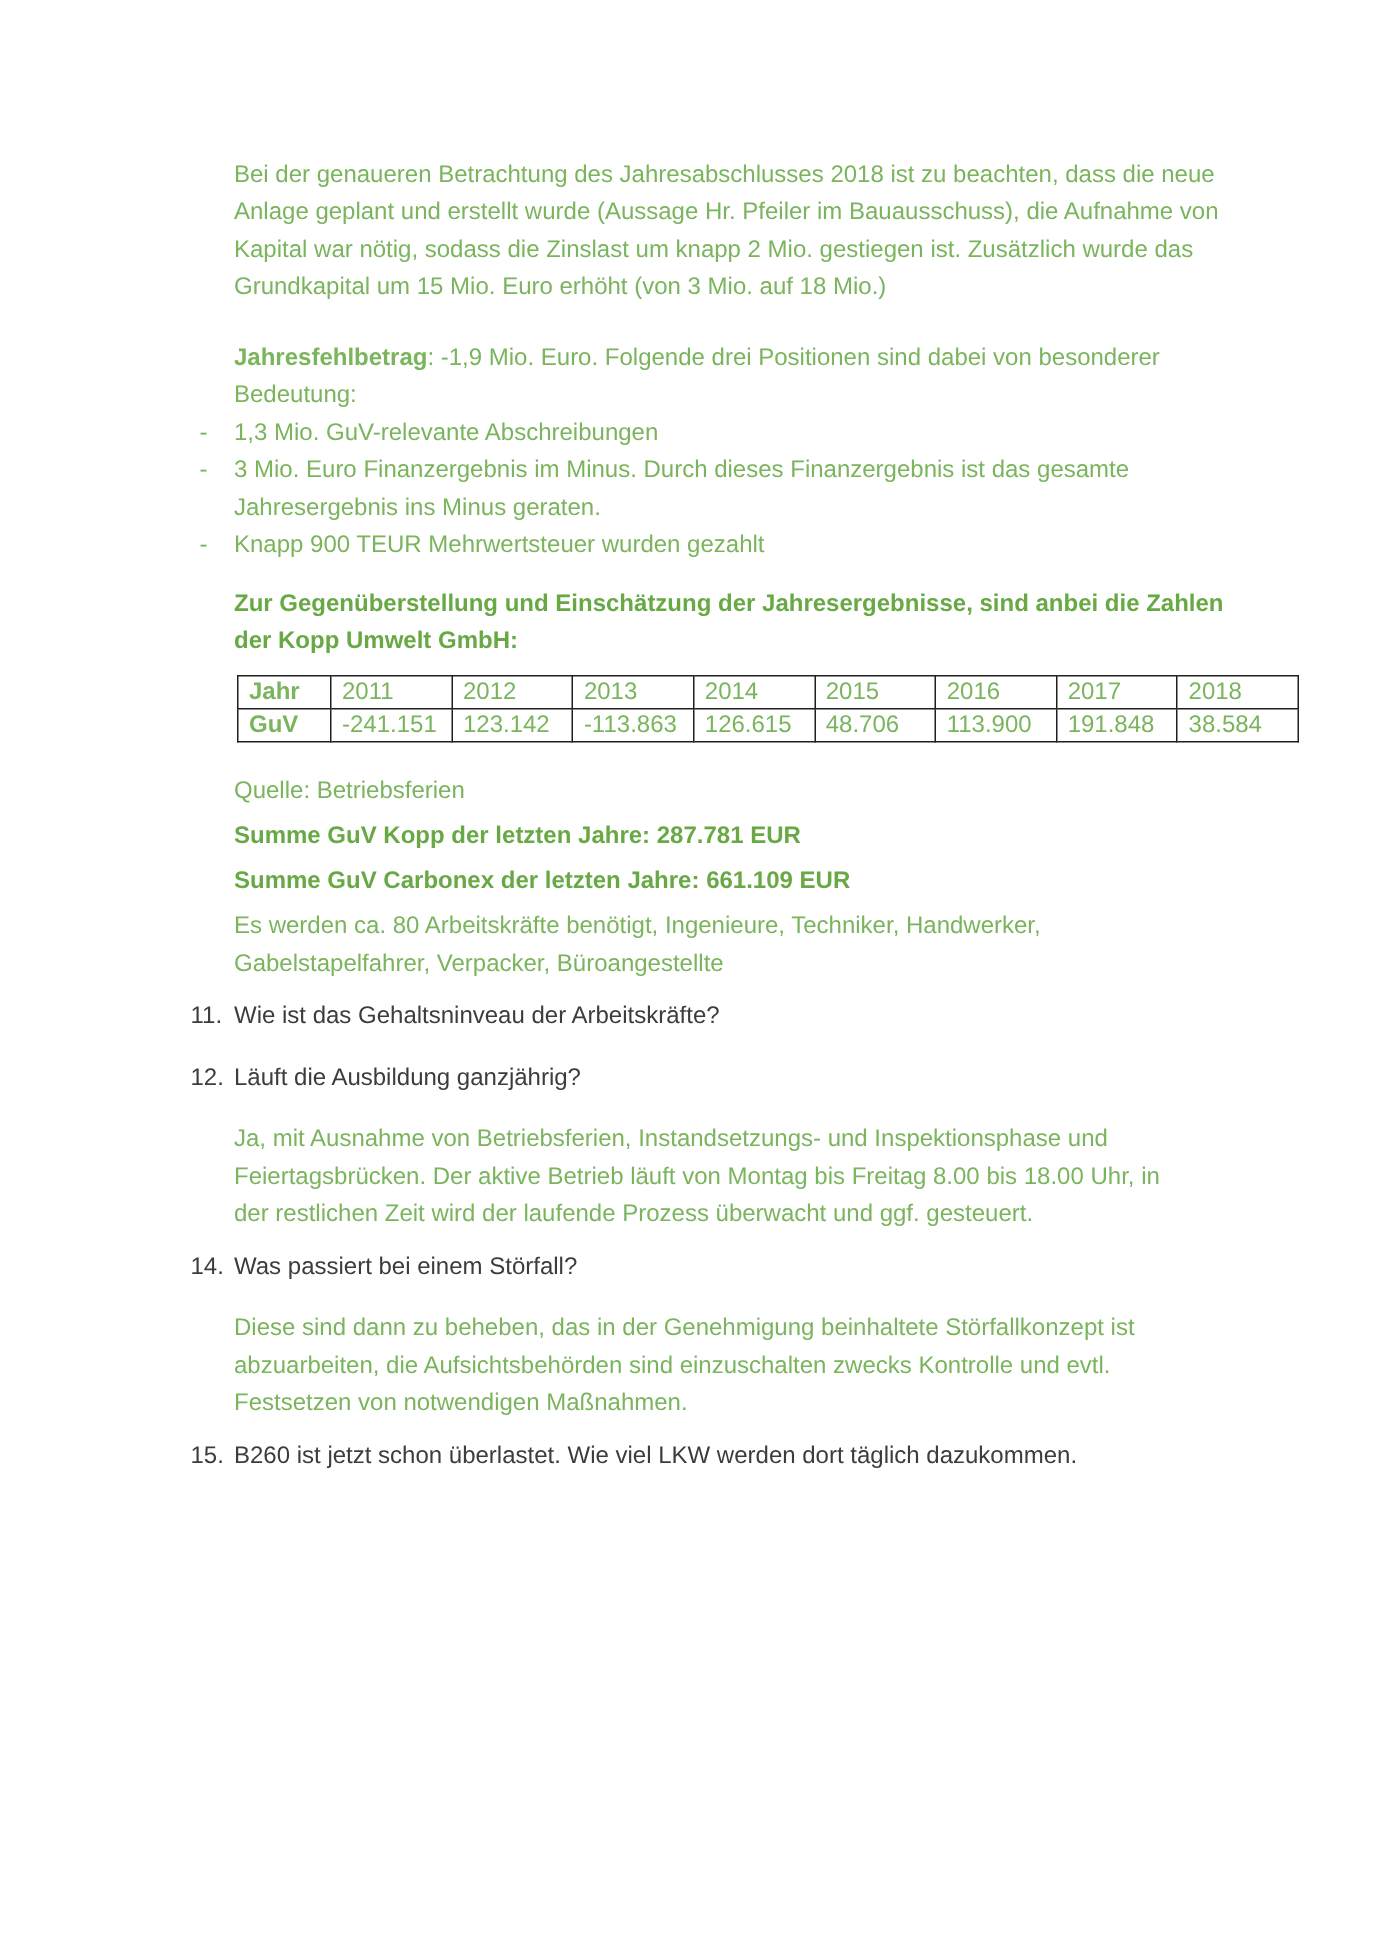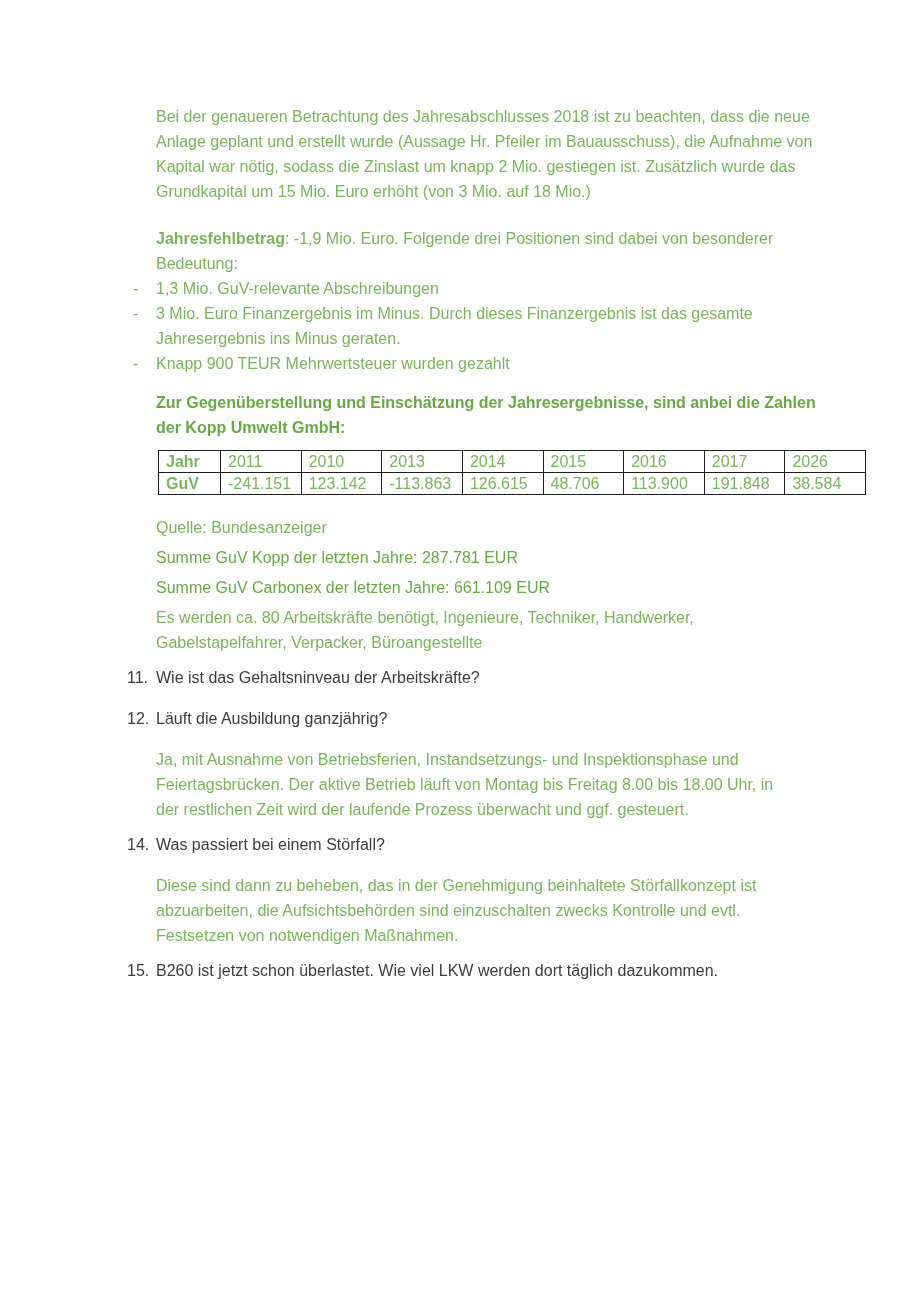--- a/index.html
+++ b/index.html
@@ -57,21 +57,21 @@
     padding:0 7px;
     height:21px;
     font-size:16px;
     line-height:20px;
     overflow:hidden;
     white-space:nowrap;
   }
   table.guv td.rowhead{font-weight:700;margin-top:38px;}
   .quelle{margin:0 0 5px 0;}
   .summe{
-    font-weight:400;
+    font-weight:700;
     color:var(--green_bold);
     margin:0 0 5px 0;
   }
   .qa-question{
     display:flex;
     color:var(--dark);
     margin:10px 0 16px 0;
   }
   .qa-block.first .qa-question{margin-top:14px;}
   .q-number{
@@ -123,43 +123,43 @@
           <col>
           <col>
           <col>
           <col>
           <col>
       </colgroup>
       <tbody>
         <tr>
           <td class="rowhead">Jahr</td>
           <td>2011</td>
-          <td>2010</td>
+          <td>2012</td>
           <td>2013</td>
           <td>2014</td>
           <td>2015</td>
           <td>2016</td>
           <td>2017</td>
-          <td>2026</td>
+          <td>2018</td>
         </tr>
         <tr>
           <td class="rowhead">GuV</td>
           <td>-241.151</td>
           <td>123.142</td>
           <td>-113.863</td>
           <td>126.615</td>
           <td>48.706</td>
           <td>113.900</td>
           <td>191.848</td>
           <td>38.584</td>
         </tr>
       </tbody>
     </table>
 
-    <p class="quelle">Quelle: Bundesanzeiger</p>
+    <p class="quelle">Quelle: Betriebsferien</p>
     <p class="summe">Summe GuV Kopp der letzten Jahre: 287.781 EUR</p>
     <p class="summe">Summe GuV Carbonex der letzten Jahre: 661.109 EUR</p>
 
     <div class="qa-block first">
       <p class="qa-answer pre">Es werden ca. 80 Arbeitskräfte benötigt, Ingenieure, Techniker, Handwerker,
 Gabelstapelfahrer, Verpacker, Büroangestellte</p>
     </div>
 
     <div class="qa-block">
       <div class="qa-question">

